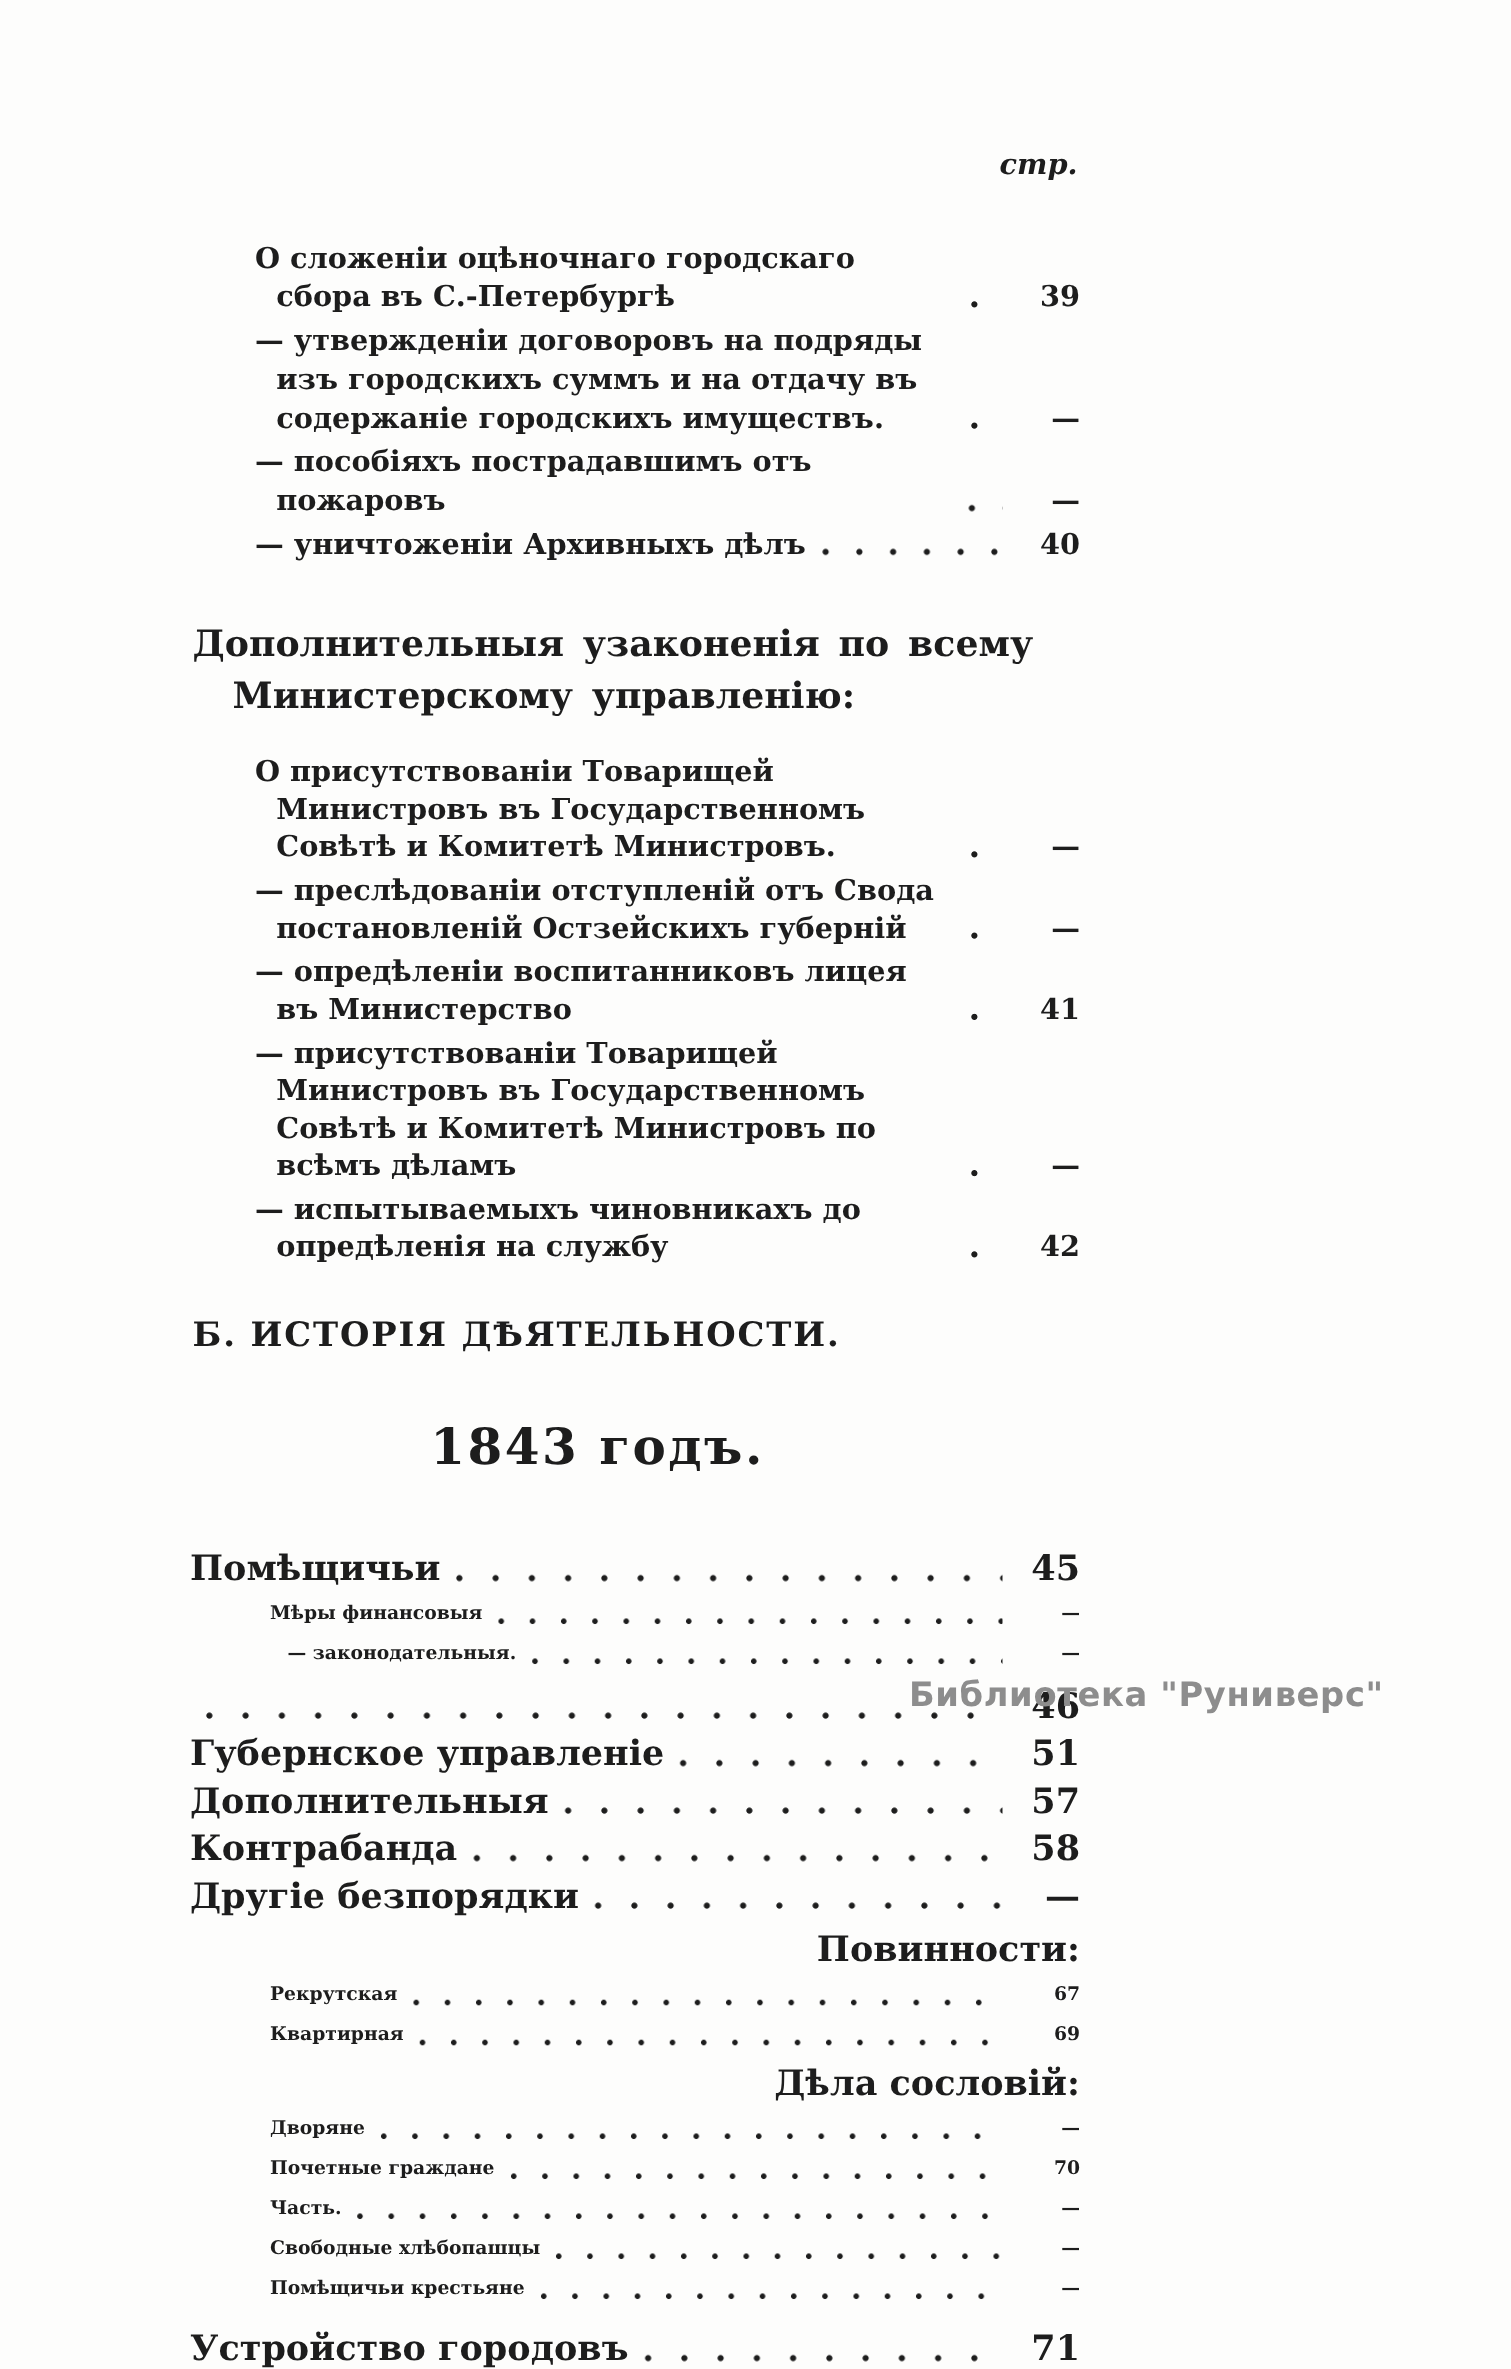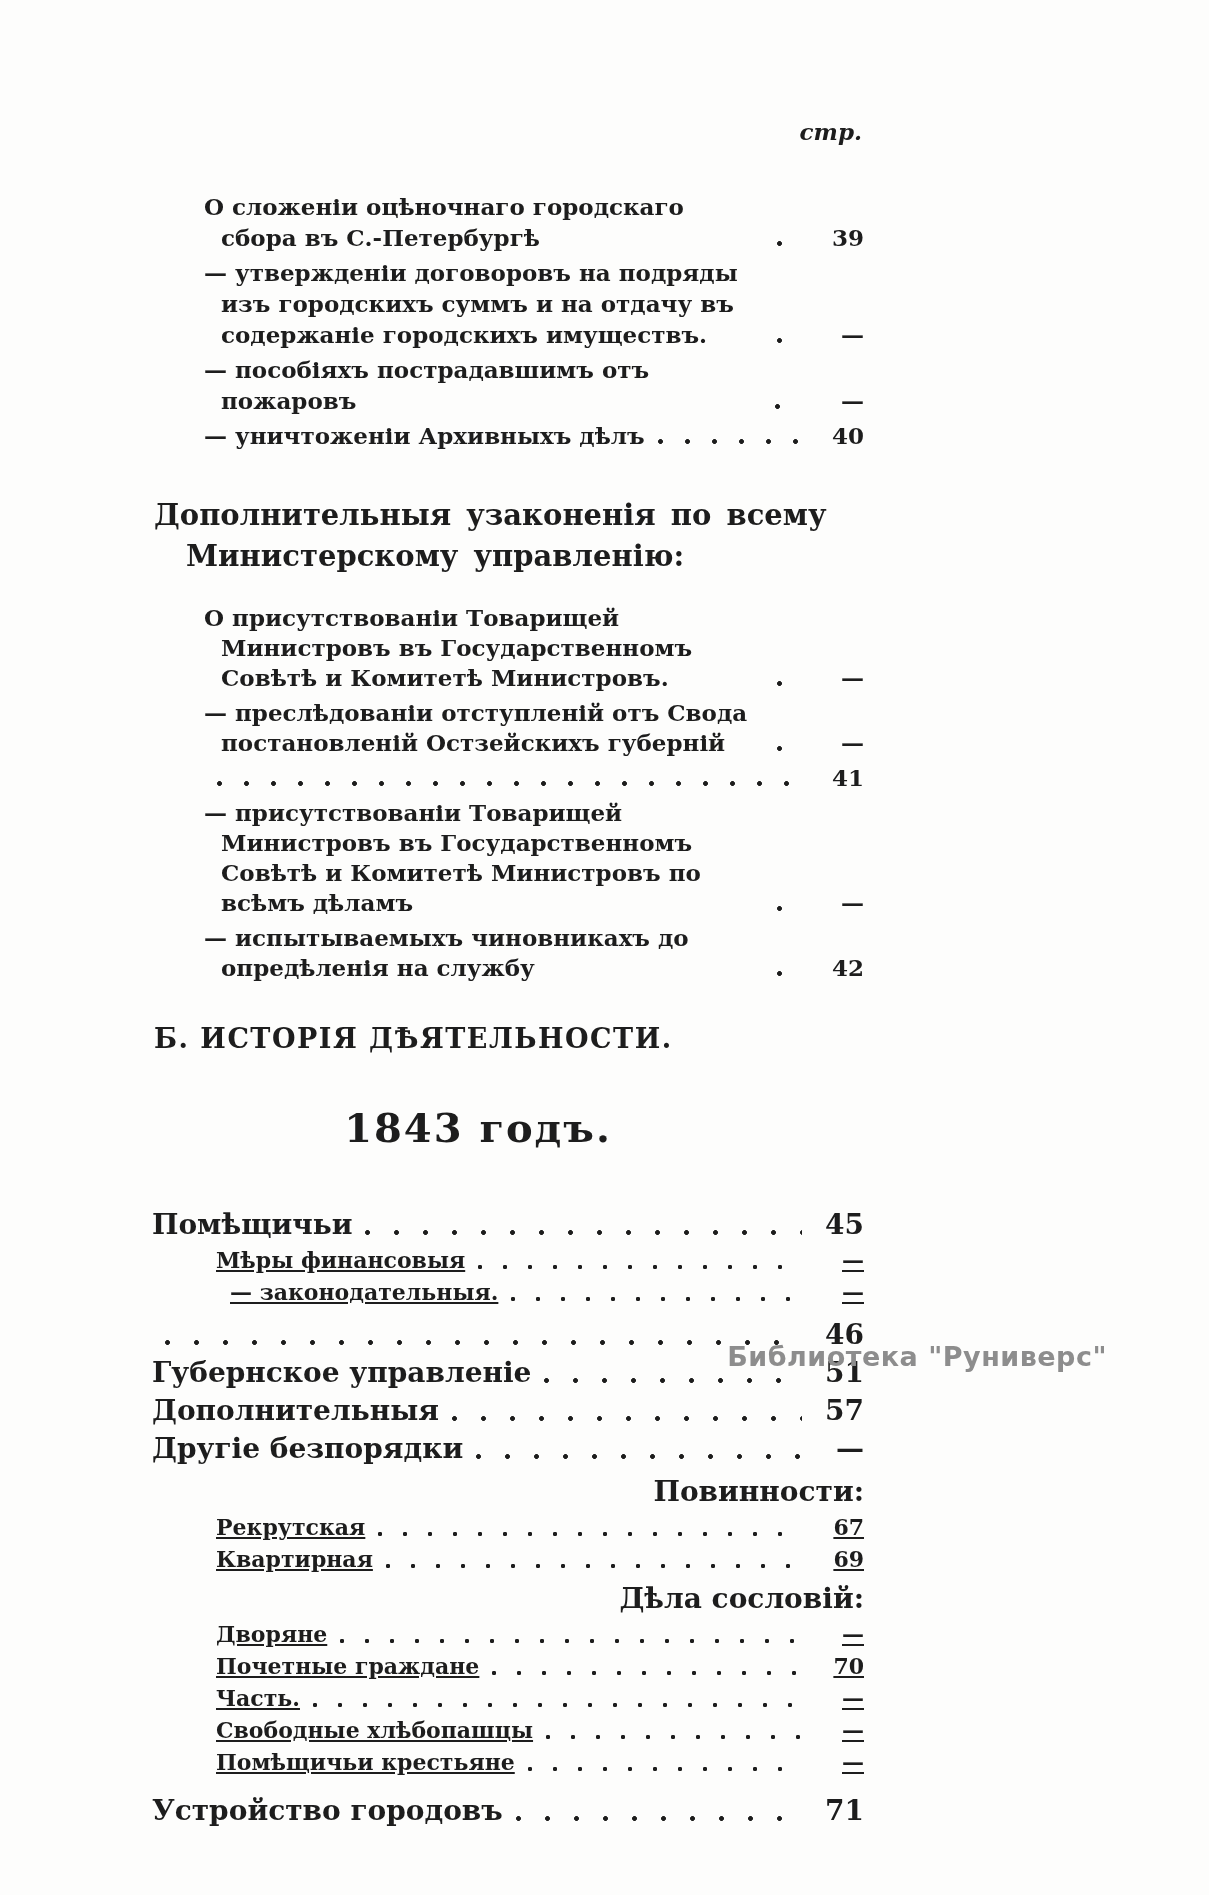--- a/index.html
+++ b/index.html
@@ -61,21 +61,21 @@
     font-size:40px;font-weight:bold;letter-spacing:2px;
     text-align:center;
     margin:50px 60px 56px 0;
   }
 
   
   .main-list{font-size:28px;font-weight:bold;line-height:36px;}
   .main-list .row{margin-bottom:2px;}
   .main-list .dots{background-size:29px 7px;margin-bottom:7px;}
   .r-sub,.r-sub2{
-    font-size:22px;line-height:30px;text-decoration:underline;
+    font-size:15px;line-height:30px;
   }
   .r-sub{padding-left:64px;}
   .r-sub2{padding-left:78px;}
   .r-sub .dots,.r-sub2 .dots{height:6px;background-size:25px 6px;margin-bottom:5px;
     background-image:radial-gradient(circle at 3px 3px, var(--ink) 1.9px, rgba(0,0,0,0) 2.5px);}
   .gap-top{margin-top:10px !important;}
   .gap-top-sm{margin-top:7px !important;}
   .gap-top-lg{margin-top:16px !important;}
 
   .footer-credit{
@@ -124,20 +124,21 @@
         <span class="lbl">О присутствованіи Товарищей Министровъ въ Государственномъ Совѣтѣ и Комитетѣ Министровъ.</span>
         <span class="dots"></span>
         <span class="pg">—</span>
       </div>
       <div class="row">
         <span class="lbl">— преслѣдованіи отступленій отъ Свода постановленій Остзейскихъ губерній</span>
         <span class="dots"></span>
         <span class="pg">—</span>
       </div>
       <div class="row">
+        <span class="lbl">— опредѣленіи воспитанниковъ лицея въ Министерство</span>
         <span class="dots"></span>
         <span class="pg">41</span>
       </div>
       <div class="row">
         <span class="lbl">— присутствованіи Товарищей Министровъ въ Государственномъ Совѣтѣ и Комитетѣ Министровъ по всѣмъ дѣламъ</span>
         <span class="dots"></span>
         <span class="pg">—</span>
       </div>
       <div class="row">
         <span class="lbl">— испытываемыхъ чиновникахъ до опредѣленія на службу</span>
@@ -174,20 +175,25 @@
         <span class="lbl">Губернское управленіе</span>
         <span class="dots"></span>
         <span class="pg">51</span>
       </div>
       <div class="row r-main">
         <span class="lbl">Дополнительныя</span>
         <span class="dots"></span>
         <span class="pg">57</span>
       </div>
       <div class="row r-main">
+        <span class="lbl">Контрабанда</span>
+        <span class="dots"></span>
+        <span class="pg">58</span>
+      </div>
+      <div class="row r-main">
         <span class="lbl">Другіе безпорядки</span>
         <span class="dots"></span>
         <span class="pg">—</span>
       </div>
       <div class="row r-main gap-top-sm">
         <span class="lbl">Повинности:</span>
       </div>
       <div class="row r-sub">
         <span class="lbl">Рекрутская</span>
         <span class="dots"></span>

